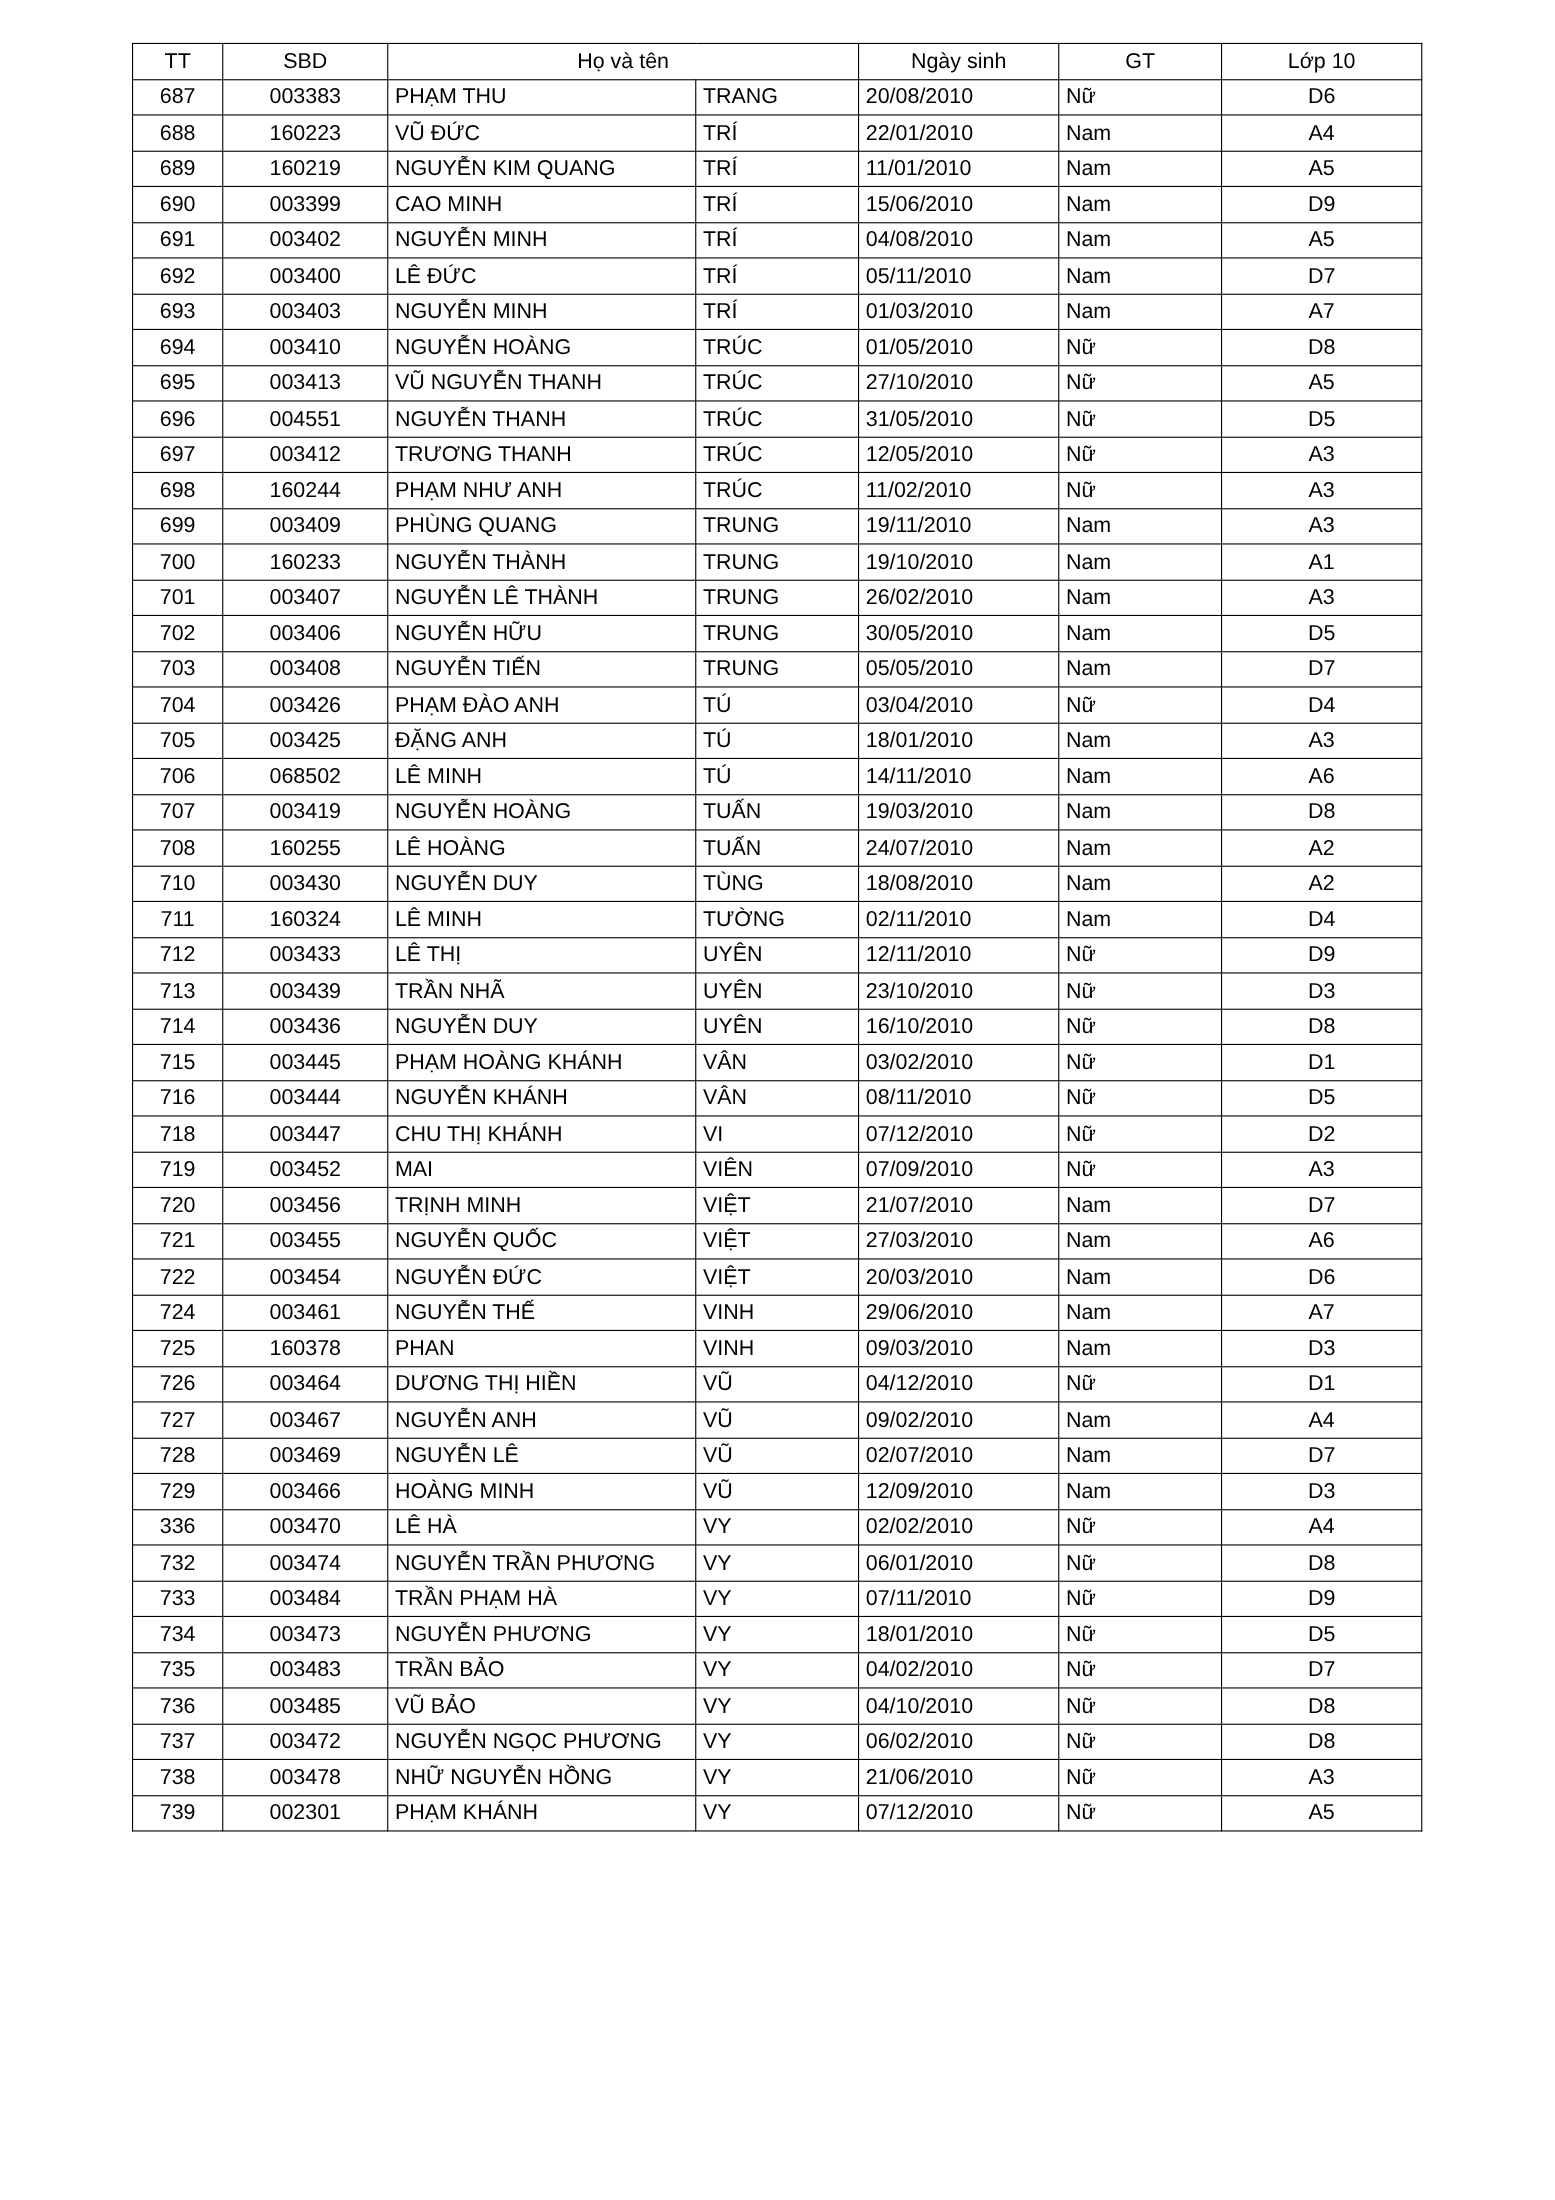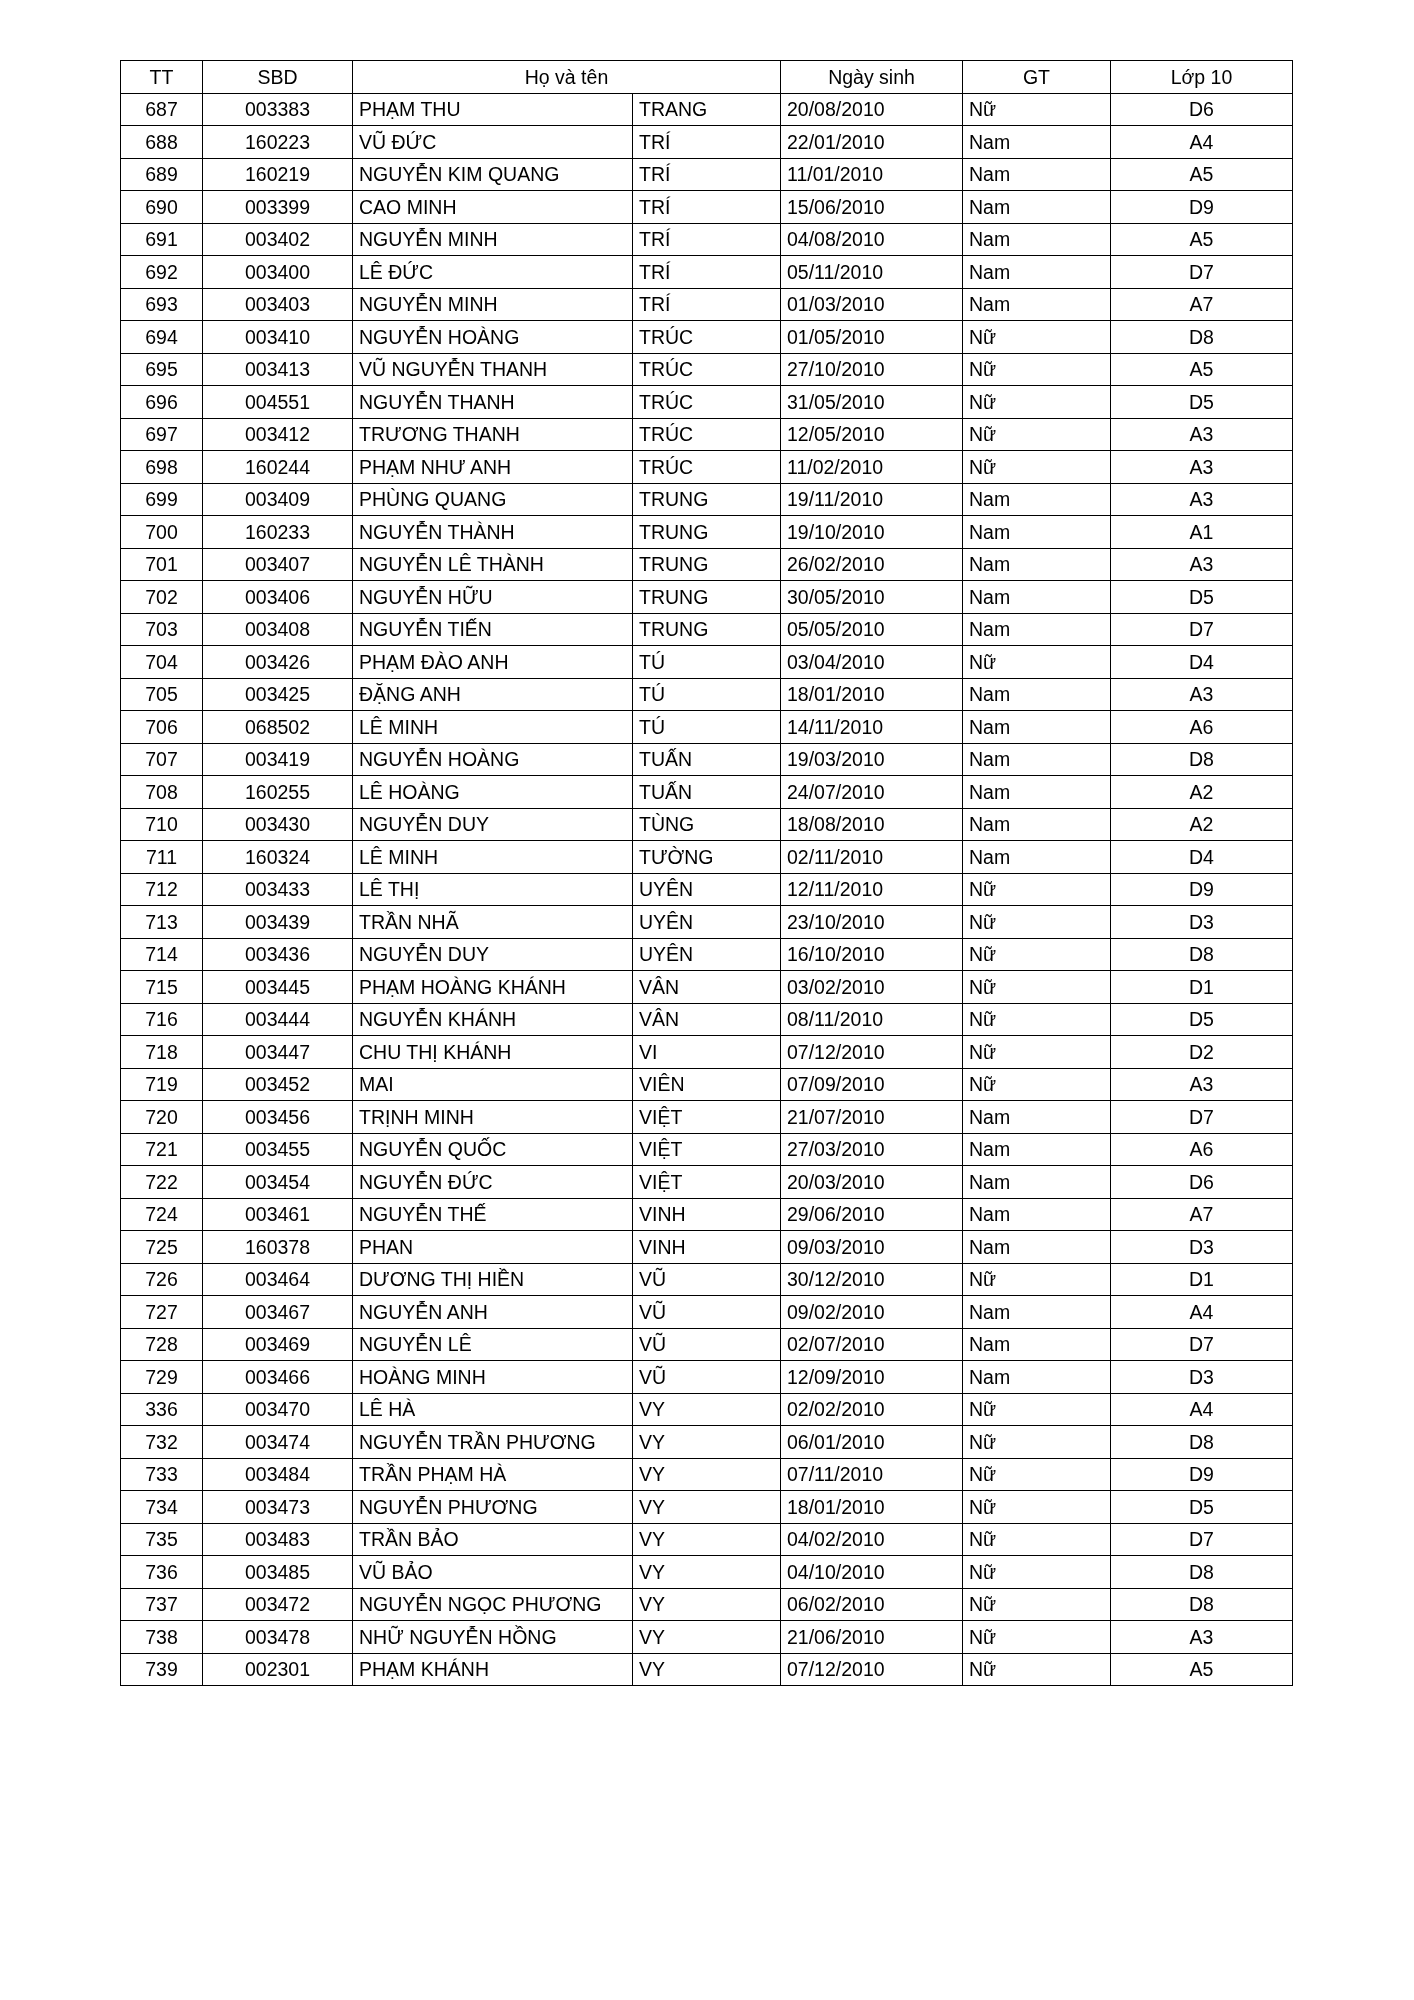--- a/index.html
+++ b/index.html
@@ -11,21 +11,21 @@
     width: 1414px;
     height: 2000px;
     font-family: "Liberation Sans", sans-serif;
     color: #000000;
   }
   .page {
     position: relative;
     width: 1388px;
     height: 2000px;
     box-sizing: border-box;
-    padding: 60px 120px 0 120px;
+    padding: 39px 120px 0 120px;
   }
   table.roster {
     border-collapse: collapse;
     table-layout: fixed;
     width: 1172px;
     font-size: 19.5px;
   }
   table.roster th,
   table.roster td {
     border: 1.6px solid #000000;
@@ -396,21 +396,21 @@
           <td class="c-left">VINH</td>
           <td class="c-left">09/03/2010</td>
           <td class="c-left">Nam</td>
           <td class="c-center">D3</td>
         </tr>
         <tr>
           <td class="c-center">726</td>
           <td class="c-center">003464</td>
           <td class="c-left">DƯƠNG THỊ HIỀN</td>
           <td class="c-left">VŨ</td>
-          <td class="c-left">30/12/2010</td>
+          <td class="c-left">04/12/2010</td>
           <td class="c-left">Nữ</td>
           <td class="c-center">D1</td>
         </tr>
         <tr>
           <td class="c-center">727</td>
           <td class="c-center">003467</td>
           <td class="c-left">NGUYỄN ANH</td>
           <td class="c-left">VŨ</td>
           <td class="c-left">09/02/2010</td>
           <td class="c-left">Nam</td>

